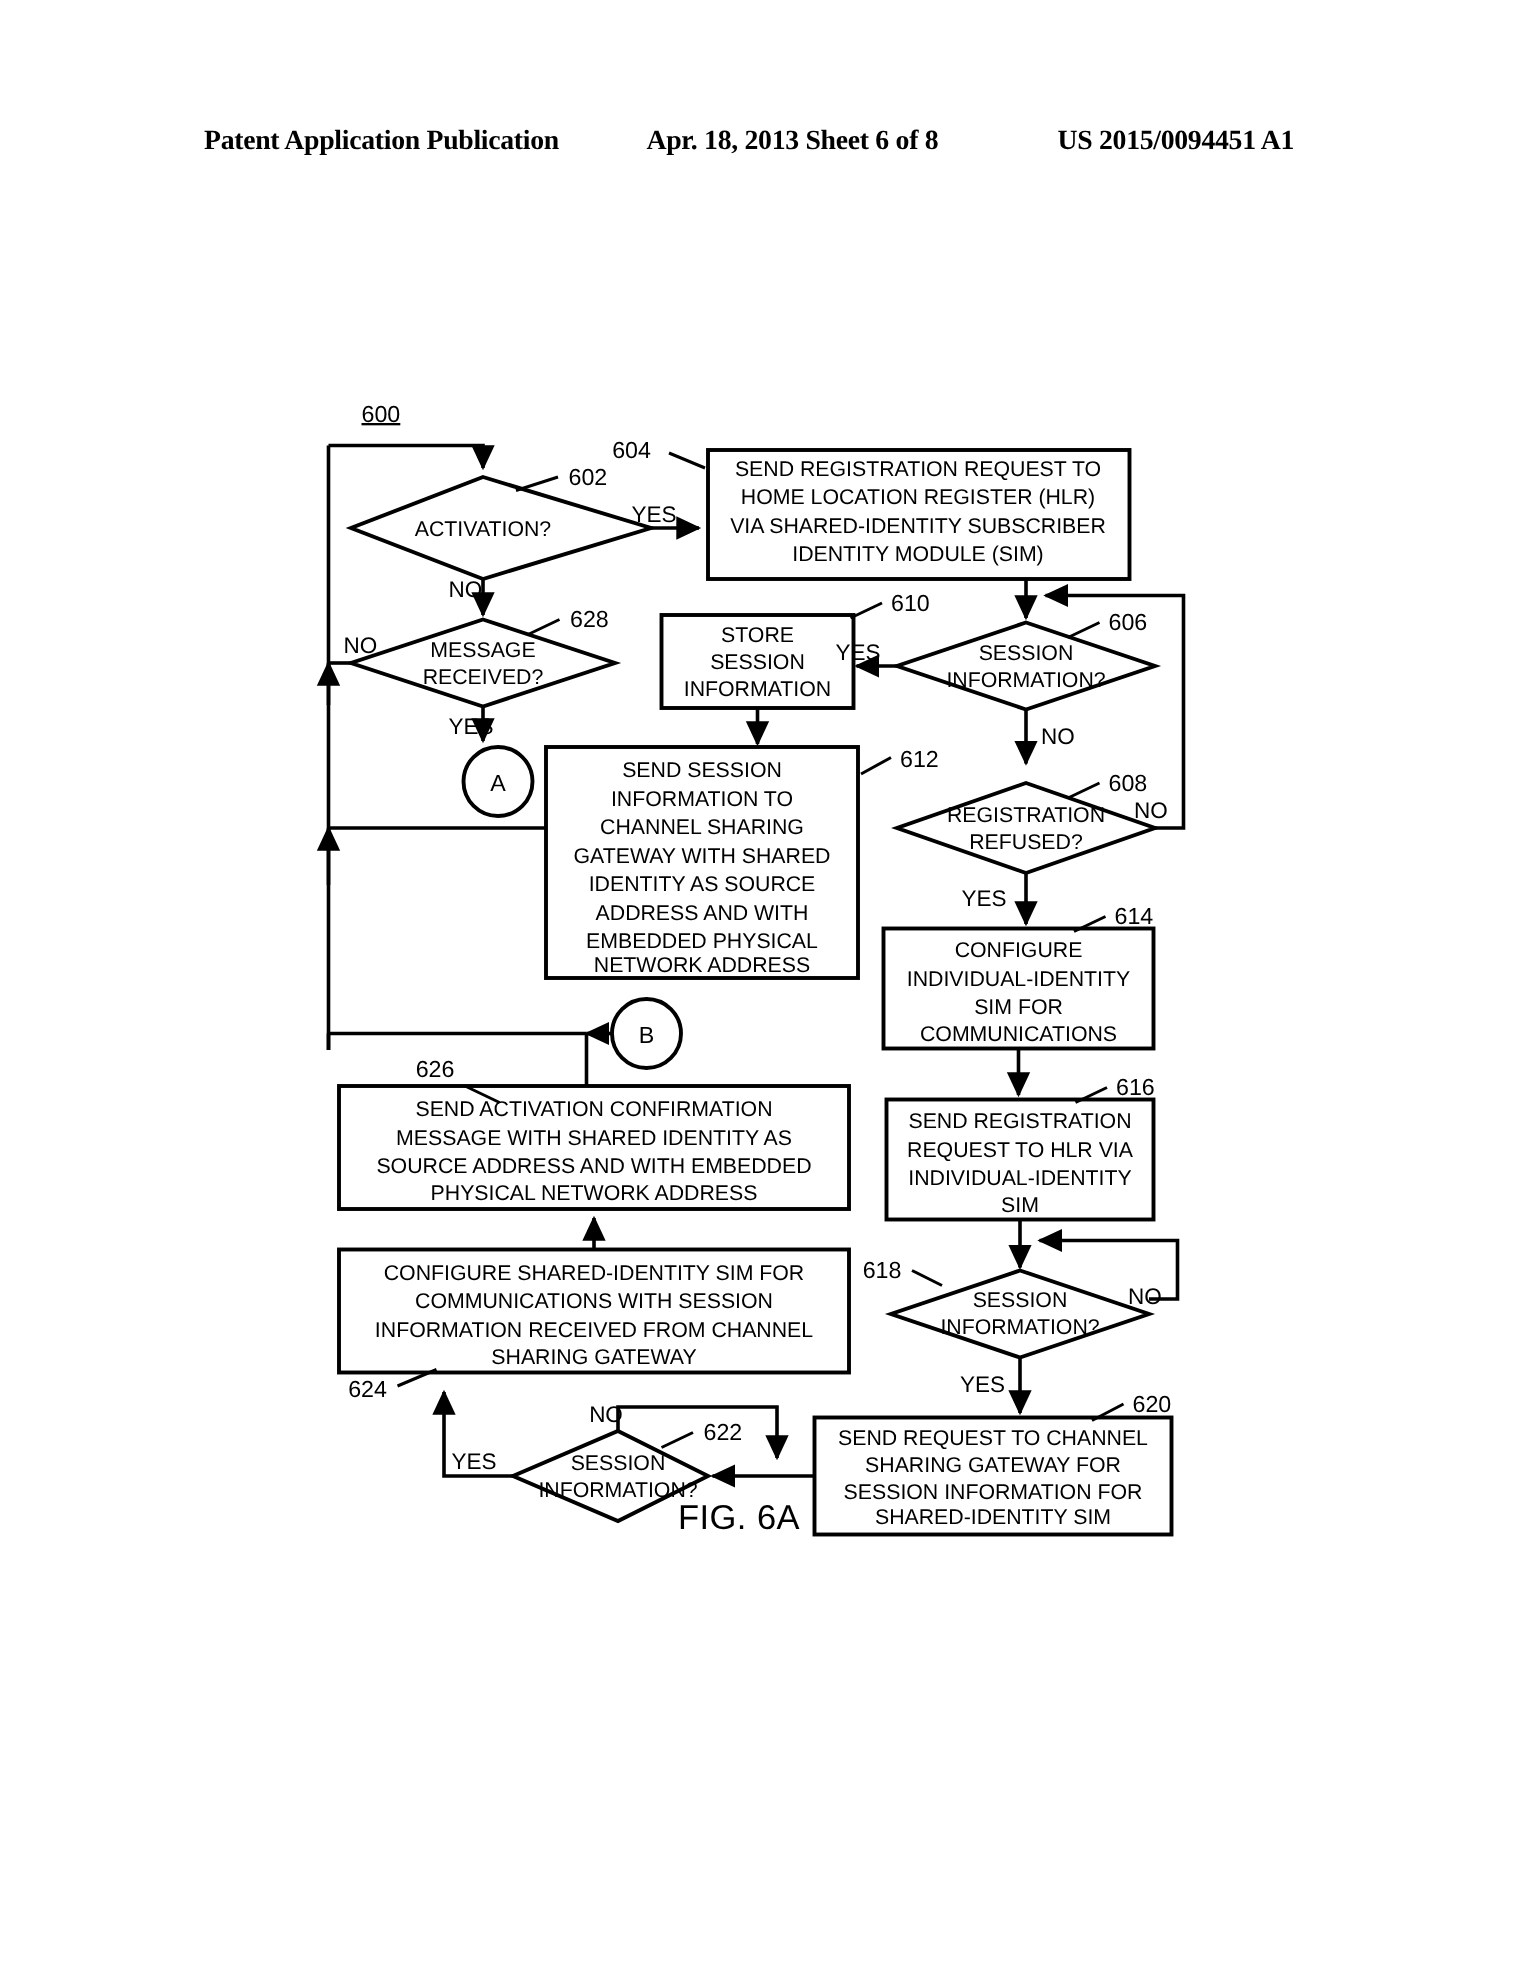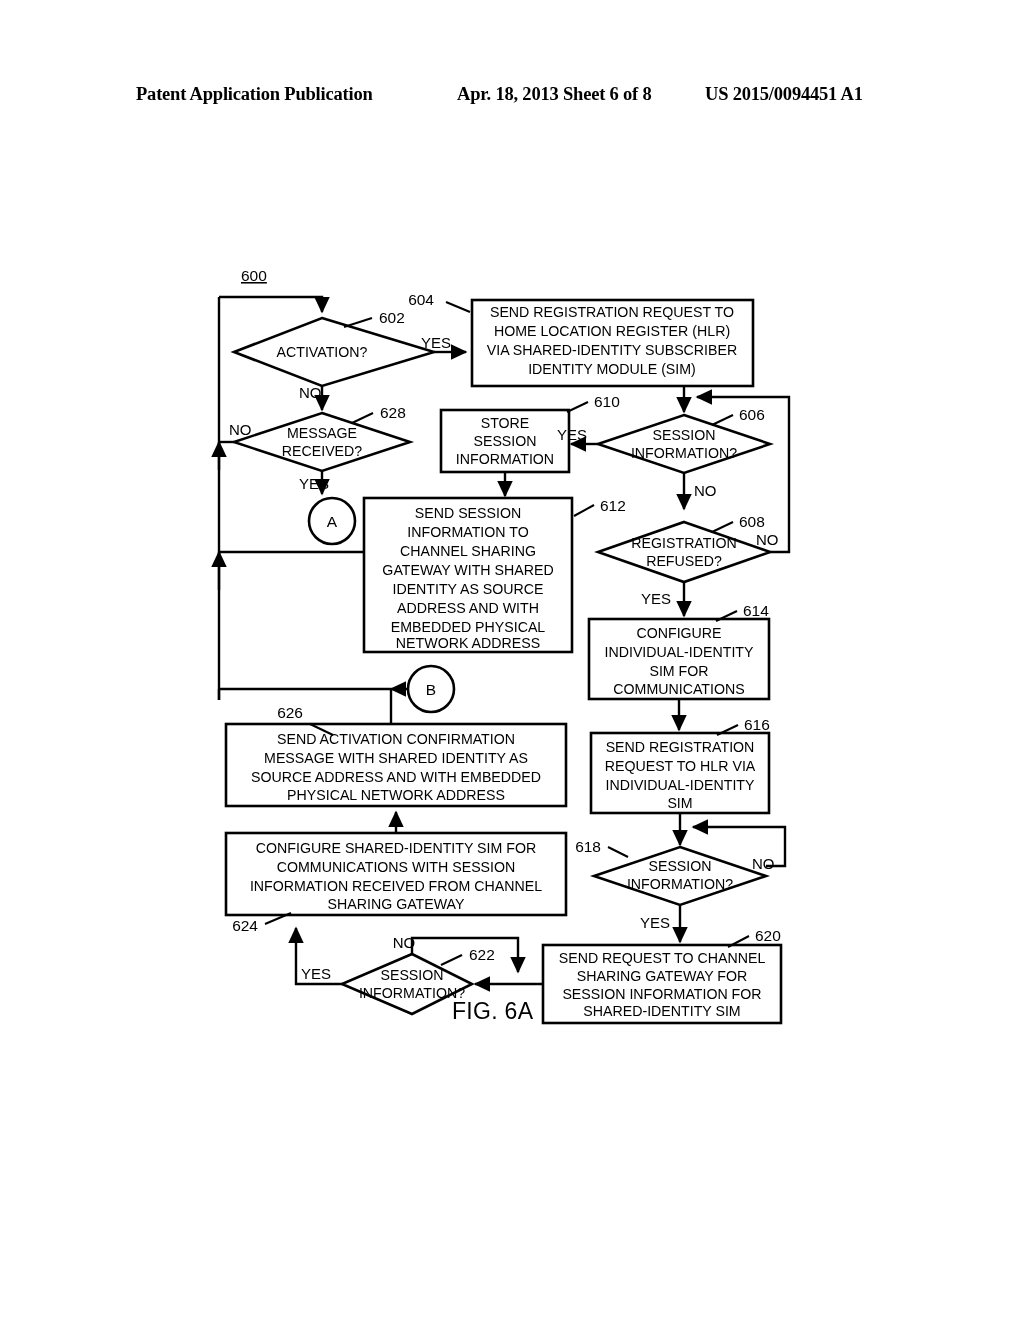--- a/index.html
+++ b/index.html
@@ -27,21 +27,21 @@
     left: 0;
     width: 836px;
     height: 28px;
     font-family: "Liberation Serif", serif;
     font-weight: bold;
     font-size: 18.5px;
     letter-spacing: -0.2px;
     white-space: nowrap;
   }
   .pub-header .h-left   { position: absolute; left: 136px; top: 0; }
-  .pub-header .h-mid    { position: absolute; left: 457px; top: 0; font-family: Liberation Serif, serif; }
+  .pub-header .h-mid    { position: absolute; left: 431px; top: 0; font-family: Liberation Serif, serif; }
   .pub-header .h-right  { position: absolute; left: 705px; top: 0; }
 
   .fig-caption {
     position: absolute;
     left: 452px;
     top: 998px;
     font-size: 23px;
     letter-spacing: 0.3px;
     font-family: "Liberation Sans", sans-serif;
   }

